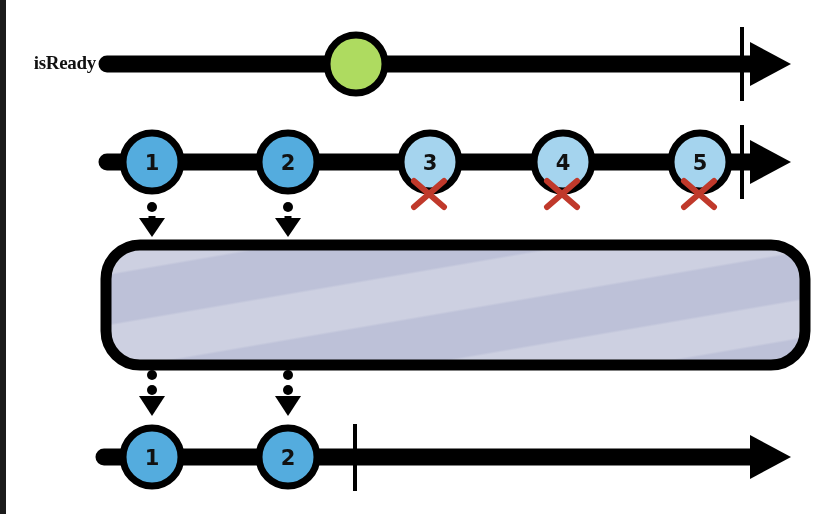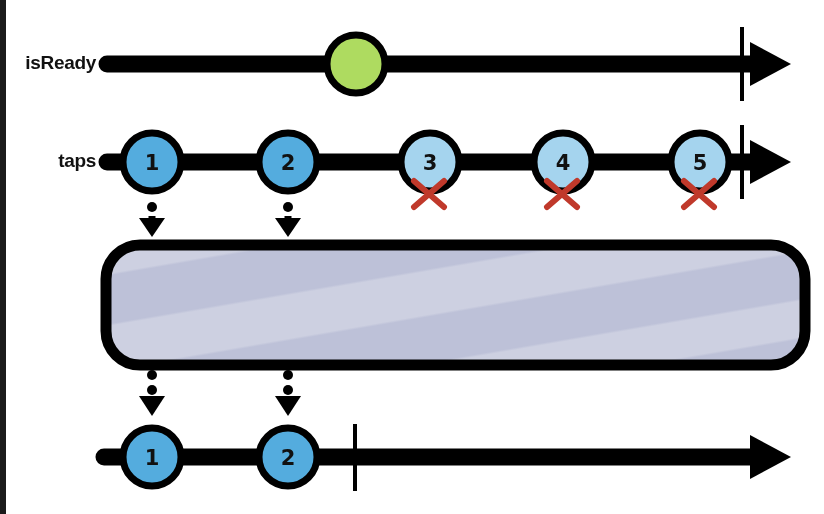--- a/index.html
+++ b/index.html
@@ -25,21 +25,21 @@
     height: 514px;
     background: #1b1b1b;
   }
   .marble-svg {
     position: absolute;
     left: 0;
     top: 0;
   }
   .row-label {
     position: absolute;
-    font-family: Liberation Sans, sans-serif;
+    font-family: Liberation Serif, serif;
     font-size: 19px;
     font-weight: 600;
     color: #111111;
     letter-spacing: -0.3px;
     white-space: nowrap;
     text-align: right;
   }
   #label-isready {
     left: 0px;
     top: 52px;
@@ -72,21 +72,20 @@
 </style>
 </head>
 <body>
 
 <div id="diagram-root">
 
   <div id="left-edge-strip"></div>
 
   <div class="row-label" id="label-isready">isReady</div>
 
-  <div class="row-label" id="label-taps">taps</div>
 
   <div id="operator-box-label">prefix(untilOutputFrom: isReady)</div>
 
   <svg class="marble-svg" width="824" height="514" viewBox="0 0 824 514">
     <defs>
       <linearGradient id="boxStripe" x1="0" y1="0" x2="1" y2="1">
         <stop offset="0.00" stop-color="#CDD0E1"></stop>
         <stop offset="0.12" stop-color="#CDD0E1"></stop>
         <stop offset="0.13" stop-color="#BDC1D8"></stop>
         <stop offset="0.33" stop-color="#BDC1D8"></stop>

